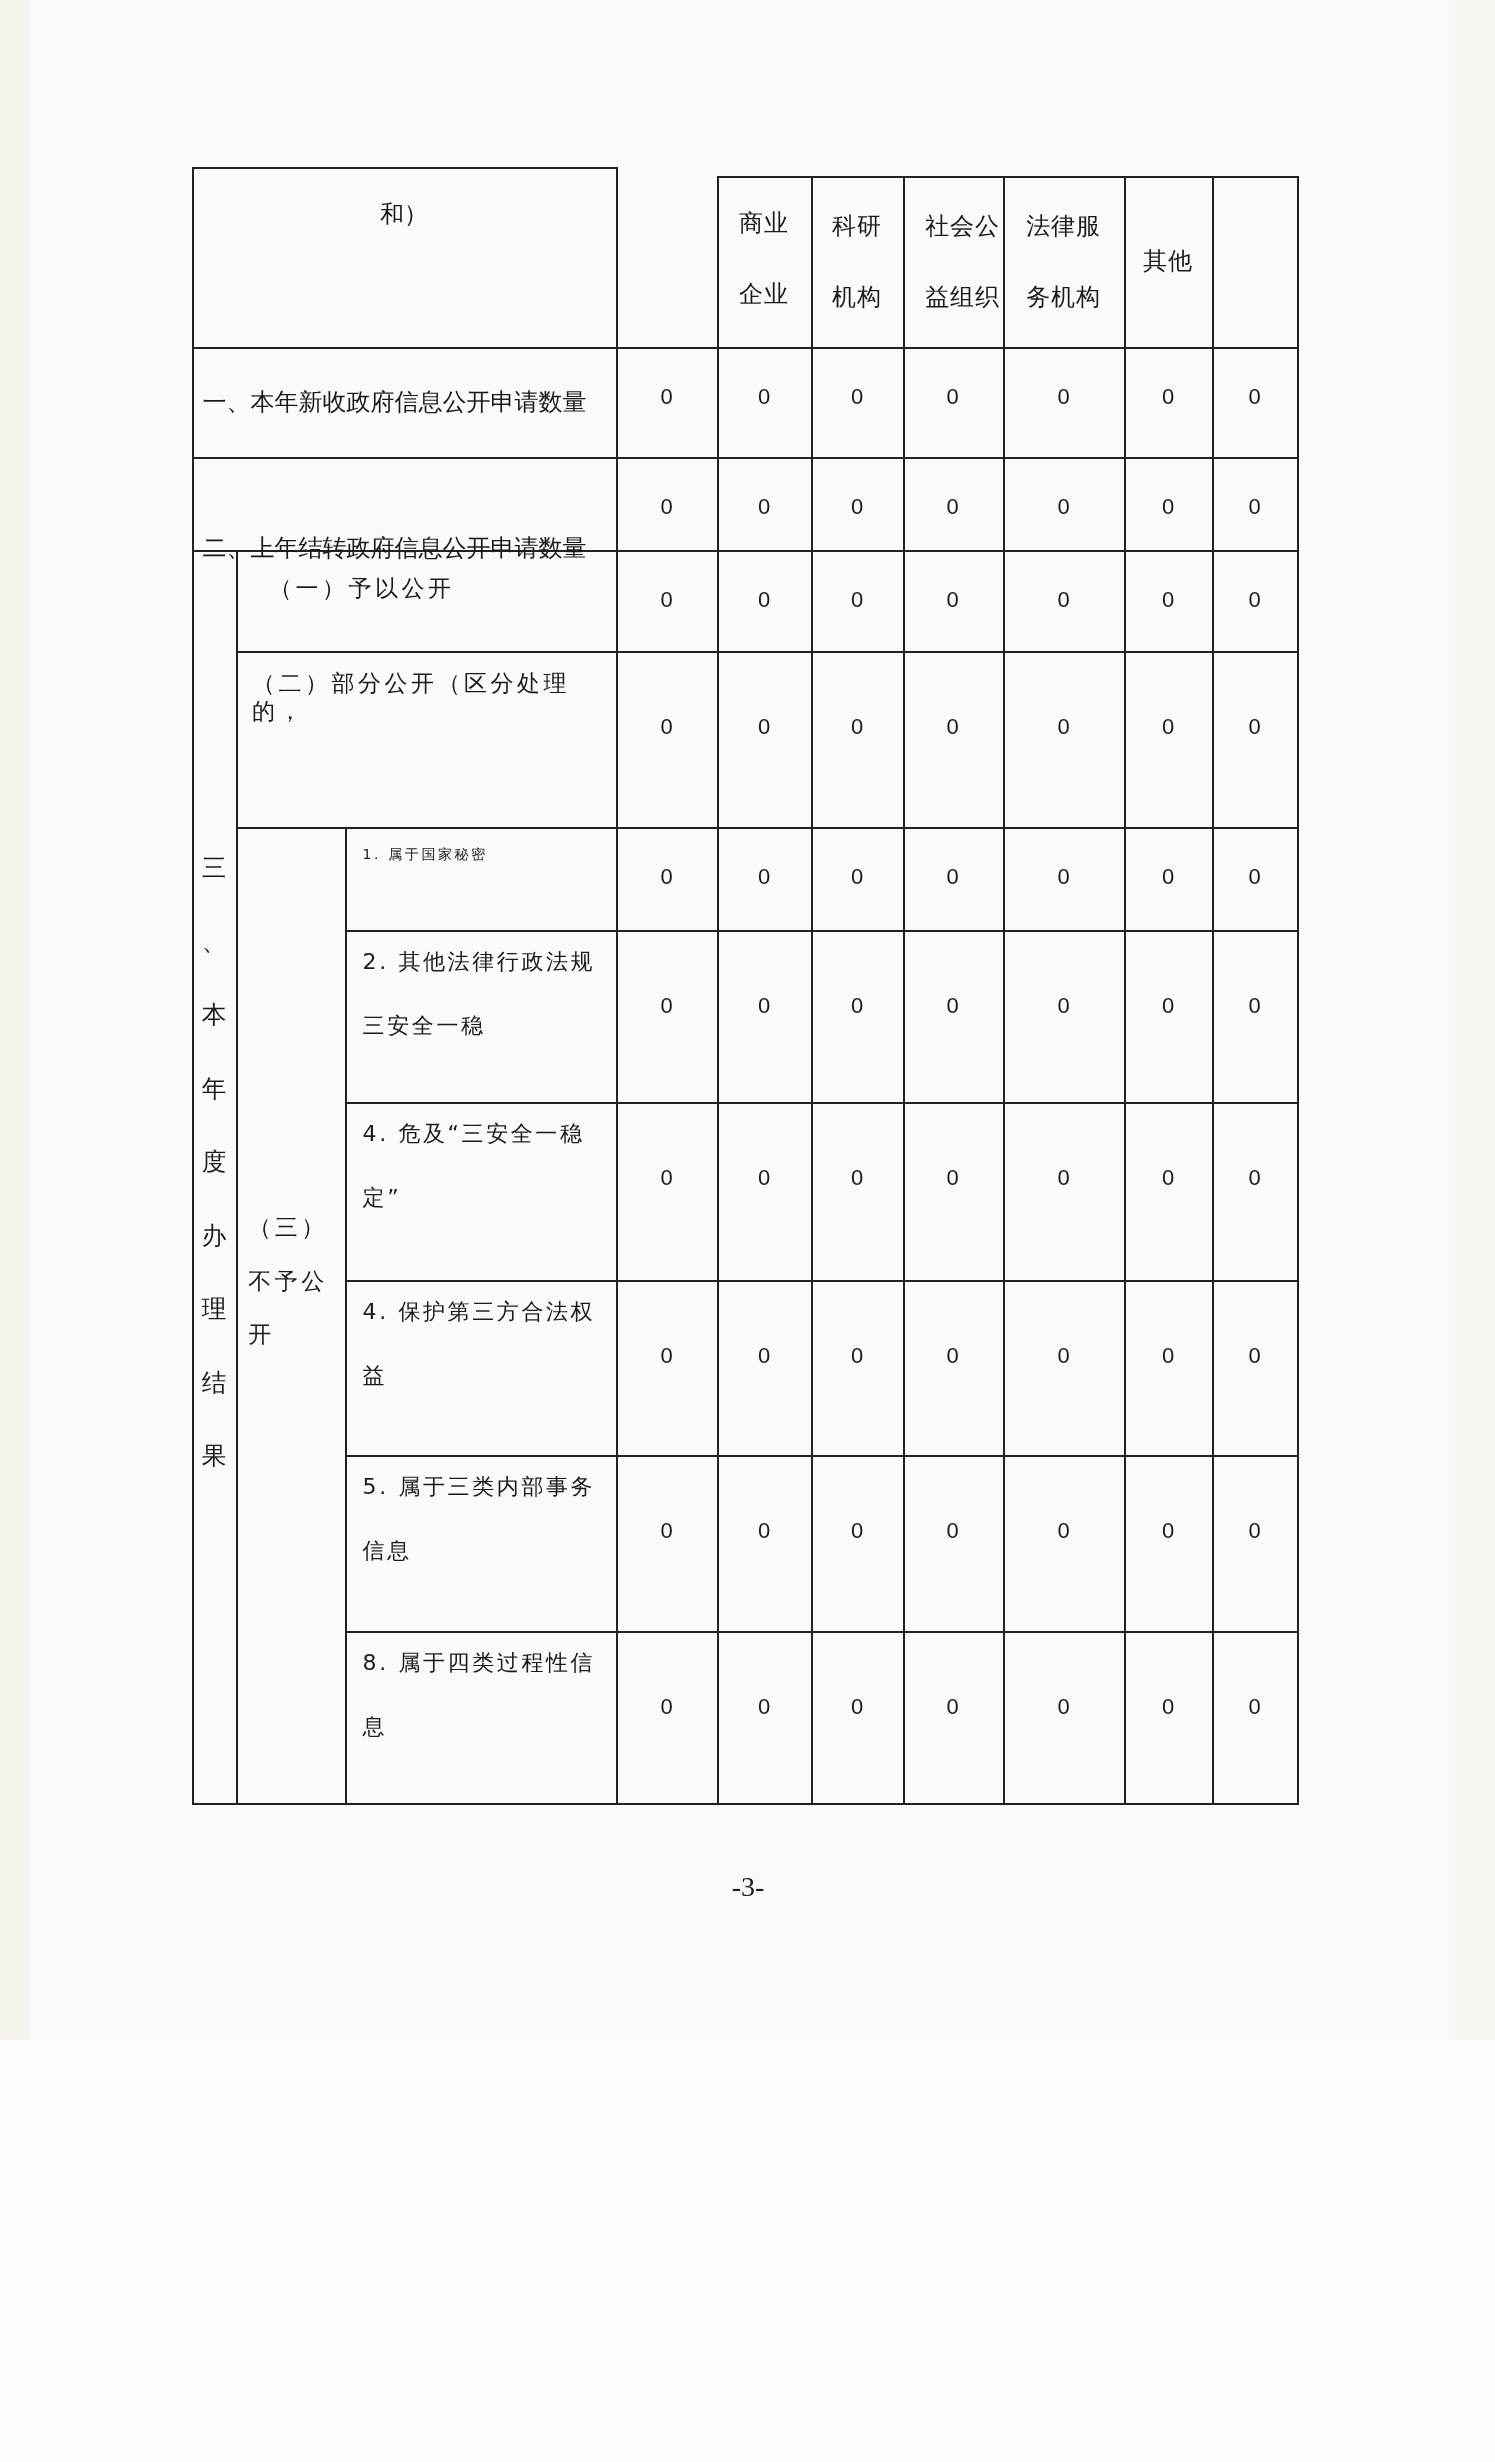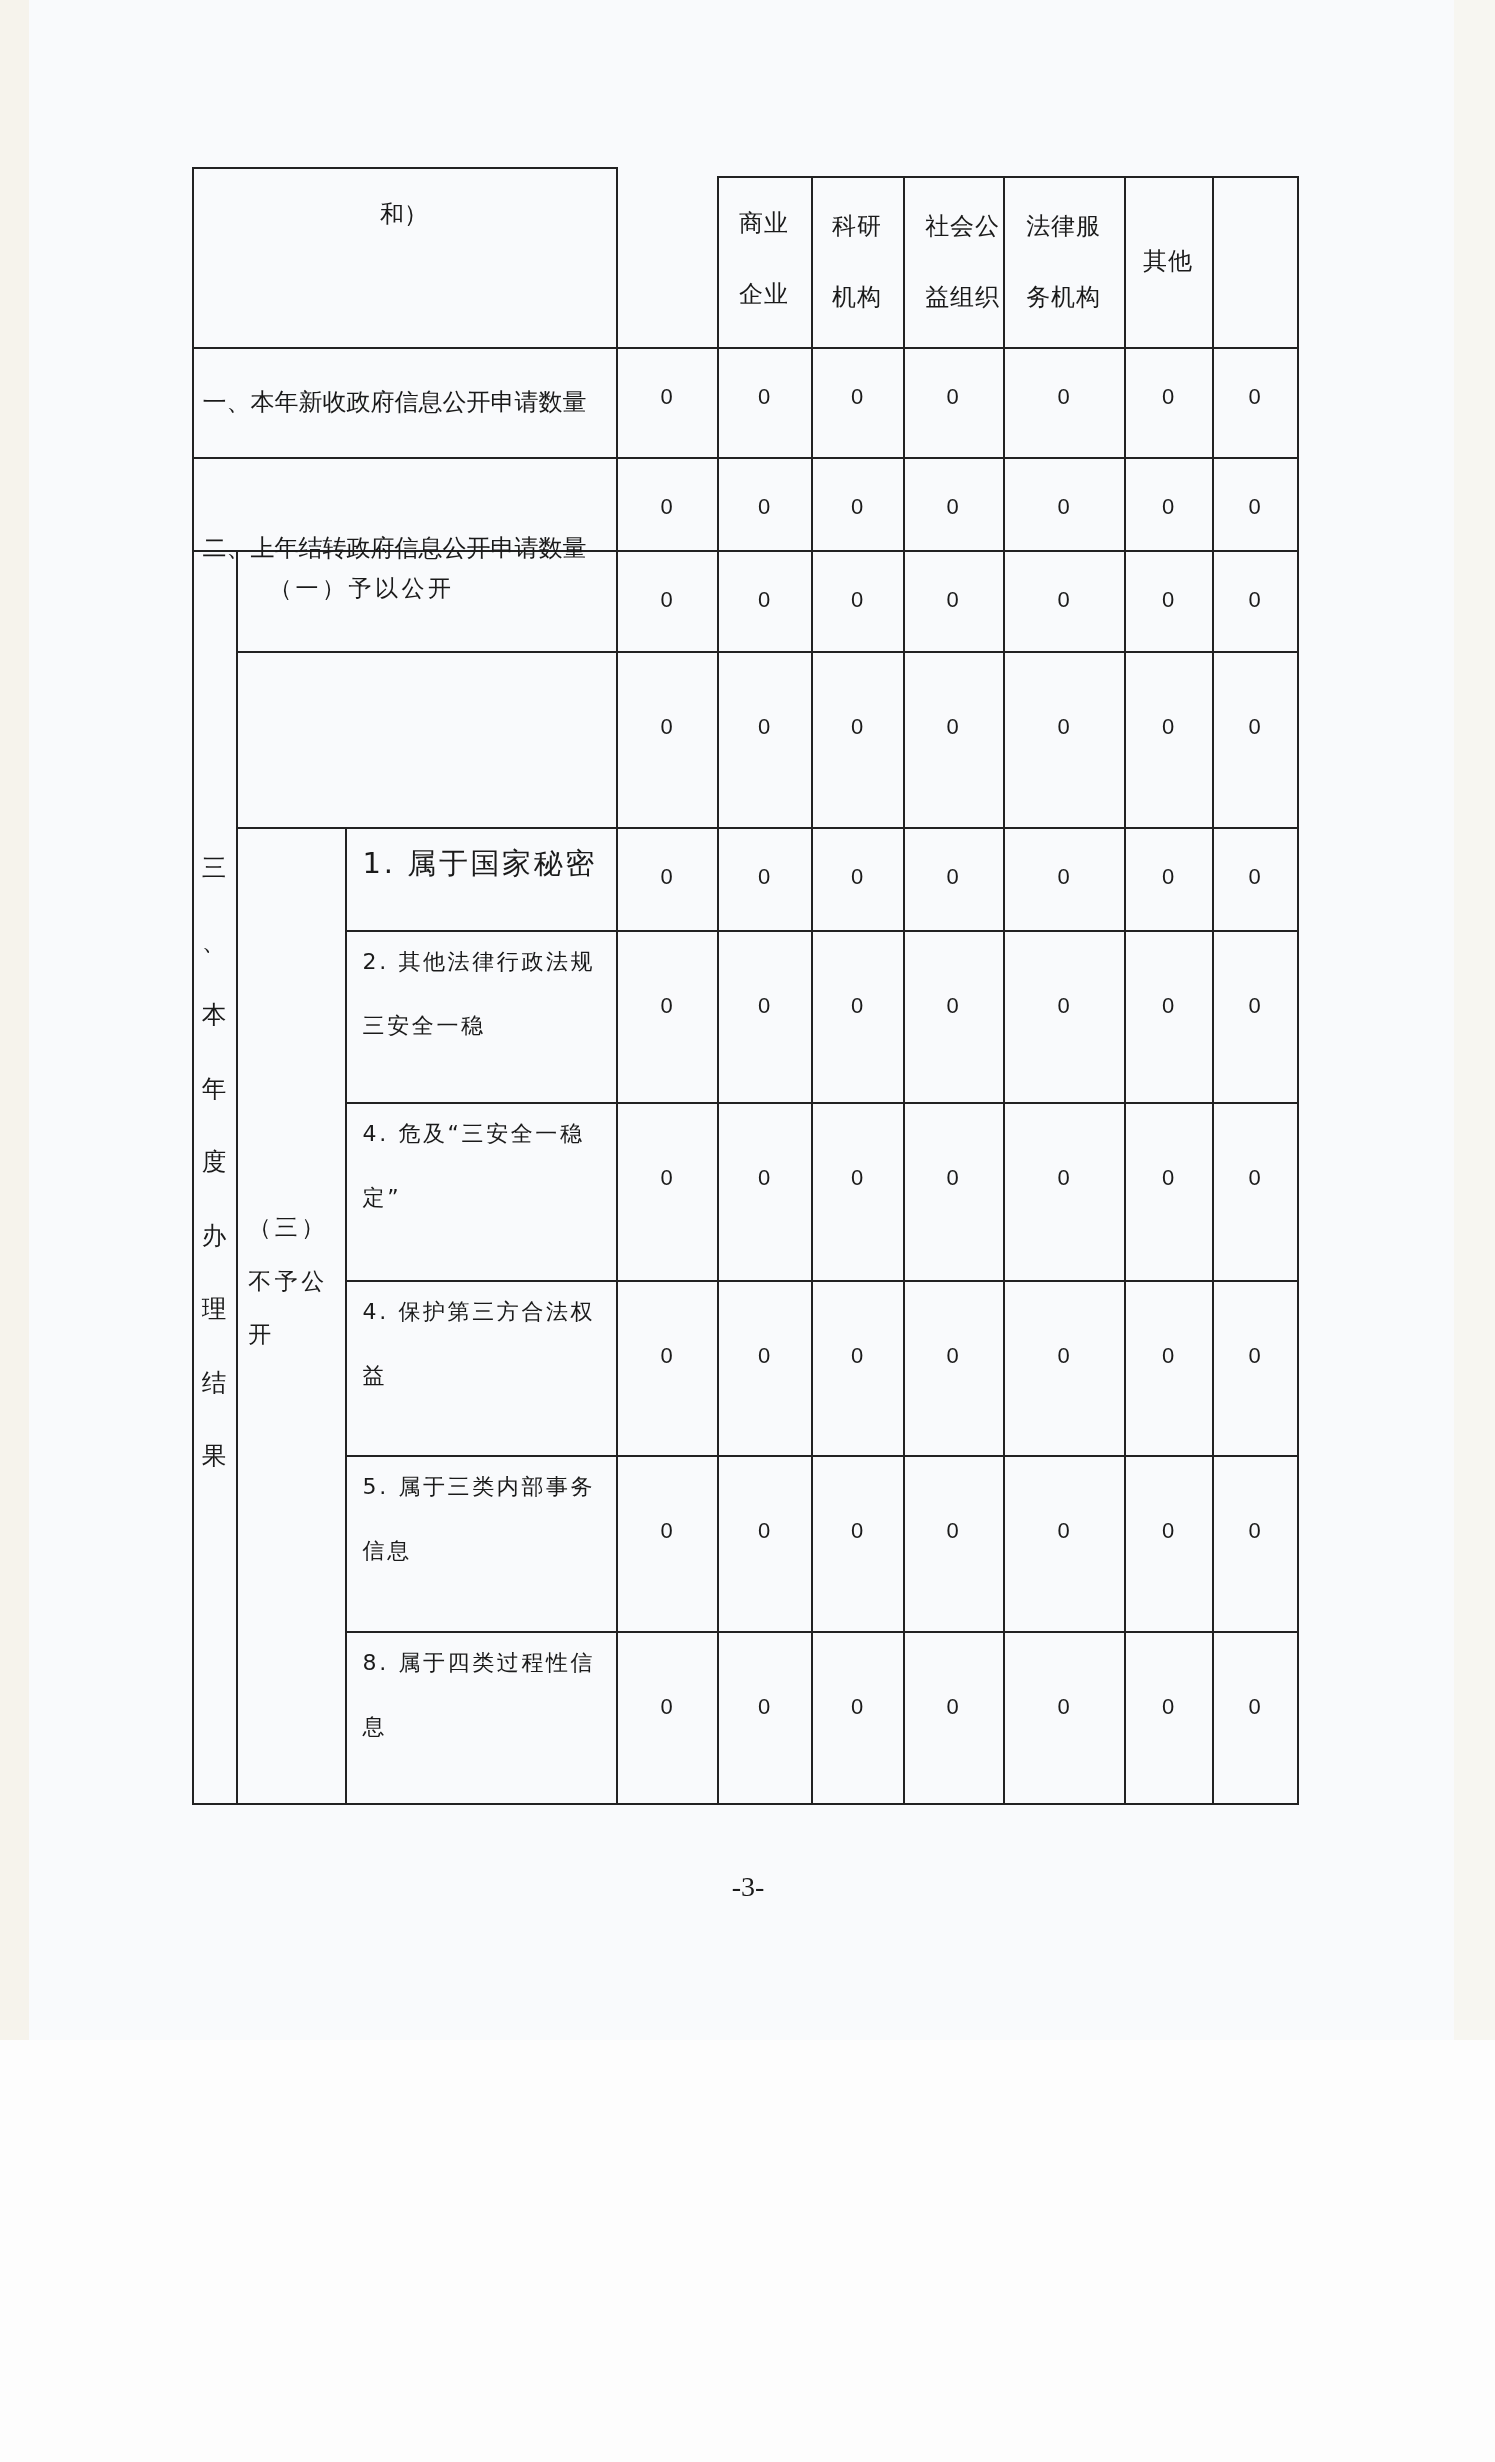--- a/index.html
+++ b/index.html
@@ -126,34 +126,35 @@
     </div>
     <div class="cell left top" style="left: 236px; top: 550px; width: 380px; height: 101px; padding-left: 33px; padding-top: 24.6px; font-size: 23px; letter-spacing: 3.5px;">（一）予以公开</div>
     <div class="cell num top" style="left: 616px; top: 550px; width: 101px; height: 101px; padding-top: 37px;">0</div>
     <div class="cell num top" style="left: 717px; top: 550px; width: 94px; height: 101px; padding-top: 37px;">0</div>
     <div class="cell num top" style="left: 811px; top: 550px; width: 92px; height: 101px; padding-top: 37px;">0</div>
     <div class="cell num top" style="left: 903px; top: 550px; width: 99px; height: 101px; padding-top: 37px;">0</div>
     <div class="cell num top" style="left: 1003px; top: 550px; width: 121px; height: 101px; padding-top: 37px;">0</div>
     <div class="cell num top" style="left: 1124px; top: 550px; width: 88px; height: 101px; padding-top: 37px;">0</div>
     <div class="cell num top" style="left: 1212px; top: 550px; width: 85px; height: 101px; padding-top: 37px;">0</div>
     <div class="cell label-two-line" style="left: 236px; top: 651px; width: 380px; height: 176px; padding-left: 16px;">
+      <span>（二）部分公开（区分处理的，</span>
     </div>
     <div class="cell num top" style="left: 616px; top: 651px; width: 101px; height: 176px; padding-top: 63px;">0</div>
     <div class="cell num top" style="left: 717px; top: 651px; width: 94px; height: 176px; padding-top: 63px;">0</div>
     <div class="cell num top" style="left: 811px; top: 651px; width: 92px; height: 176px; padding-top: 63px;">0</div>
     <div class="cell num top" style="left: 903px; top: 651px; width: 99px; height: 176px; padding-top: 63px;">0</div>
     <div class="cell num top" style="left: 1003px; top: 651px; width: 121px; height: 176px; padding-top: 63px;">0</div>
     <div class="cell num top" style="left: 1124px; top: 651px; width: 88px; height: 176px; padding-top: 63px;">0</div>
     <div class="cell num top" style="left: 1212px; top: 651px; width: 85px; height: 176px; padding-top: 63px;">0</div>
     <div class="cell label-two-line" style="left: 236px; top: 827px; width: 109px; height: 976px; padding-left: 12.3px; padding-top: 387px; gap: 26px;">
       <span>（三）</span>
       <span>不予公</span>
       <span>开</span>
     </div>
-    <div class="cell label-two-line" style="left: 345px; top: 827px; width: 271px; height: 104px; padding-left: 17.6px; font-size: 29px; letter-spacing: 2.6px;">
+    <div class="cell label-two-line" style="left: 345px; top: 827px; width: 271px; height: 104px; padding-left: 17.6px; font-size: 14px; letter-spacing: 2.6px;">
       <span>1. 属于国家秘密</span>
     </div>
     <div class="cell num top" style="left: 616px; top: 827px; width: 101px; height: 104px; padding-top: 37px;">0</div>
     <div class="cell num top" style="left: 717px; top: 827px; width: 94px; height: 104px; padding-top: 37px;">0</div>
     <div class="cell num top" style="left: 811px; top: 827px; width: 92px; height: 104px; padding-top: 37px;">0</div>
     <div class="cell num top" style="left: 903px; top: 827px; width: 99px; height: 104px; padding-top: 37px;">0</div>
     <div class="cell num top" style="left: 1003px; top: 827px; width: 121px; height: 104px; padding-top: 37px;">0</div>
     <div class="cell num top" style="left: 1124px; top: 827px; width: 88px; height: 104px; padding-top: 37px;">0</div>
     <div class="cell num top" style="left: 1212px; top: 827px; width: 85px; height: 104px; padding-top: 37px;">0</div>
     <div class="cell label-two-line" style="left: 345px; top: 930px; width: 271px; height: 171px; padding-left: 17.6px; font-size: 22px; letter-spacing: 2.6px;">

